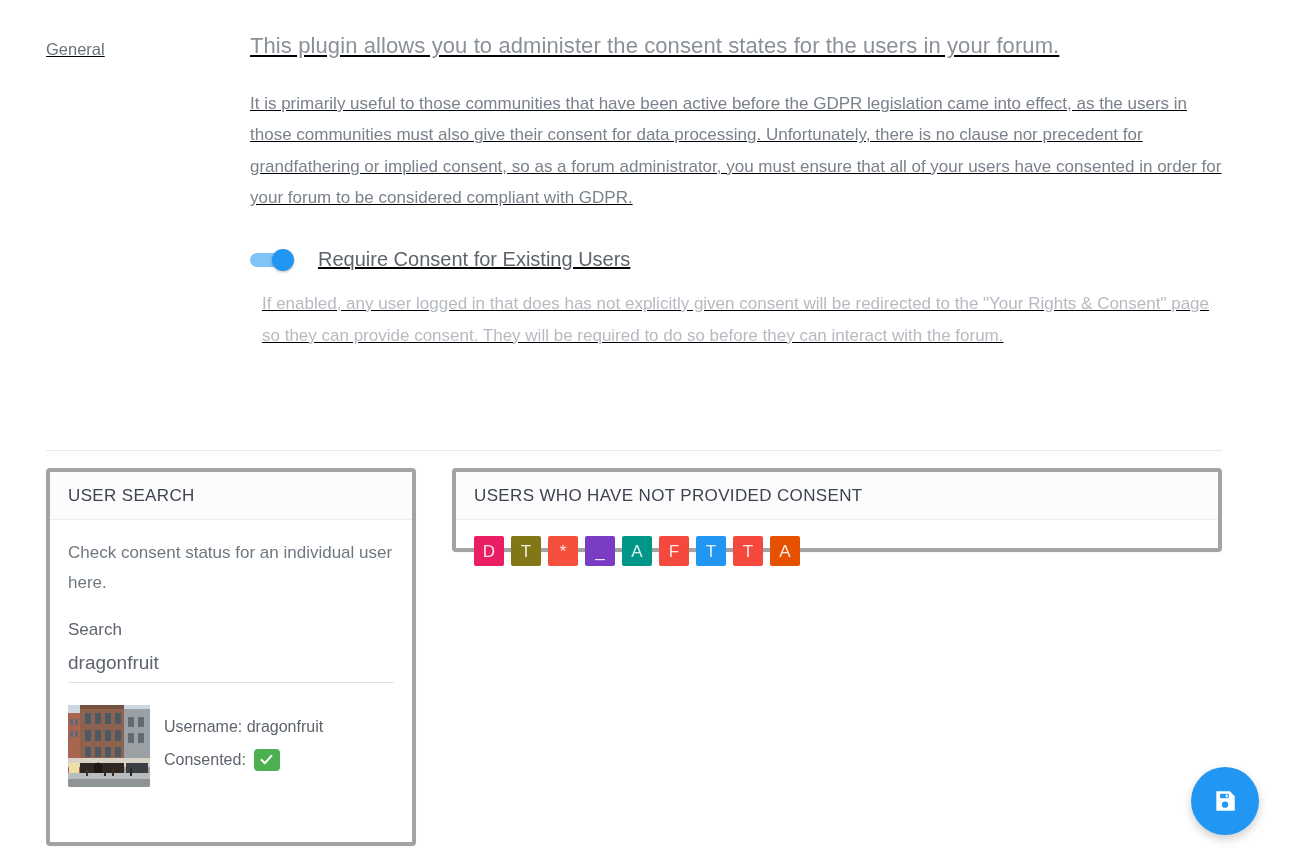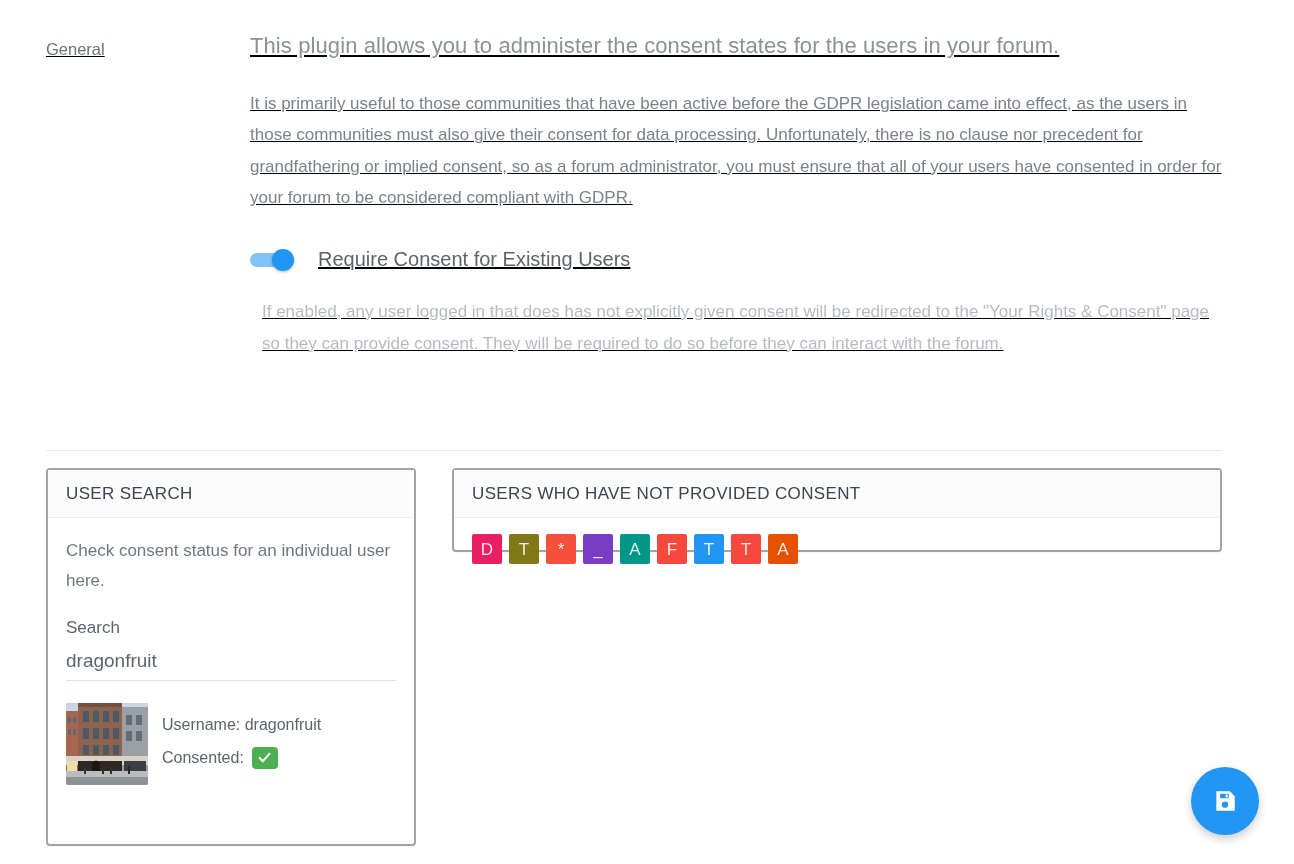--- a/index.html
+++ b/index.html
@@ -53,21 +53,21 @@
     font-size: 17px;
     color: #7a828c;
     line-height: 31.5px;
     margin: 17px 0 28px 0;
   }
 
   
   .toggle-line {
     display: flex;
     align-items: center;
-    margin: 0 0 20px 0;
+    margin: 0 0 12px 0;
     height: 34px;
     text-align: right;
   }
   .toggle {
     position: relative;
     width: 48px;
     height: 18px;
     flex: 0 0 48px;
     border: none;
     background: transparent;
@@ -112,21 +112,21 @@
     top: 450px;
     width: 1176px;
     height: 1px;
     background: #e7e9ec;
   }
 
   
   .panel {
     position: absolute;
     background: #ffffff;
-    border: 2px solid #a3a3a3;
+    border: 4px solid #a3a3a3;
     border-radius: 4px;
     box-shadow: 0 1px 2px rgba(0,0,0,0.045);
   }
   .panel-header {
     padding: 14px 18px 13px 18px;
     background: #fcfcfd;
     border-bottom: 1px solid #eceef0;
   }
   .panel-title {
     font-size: 17px;

